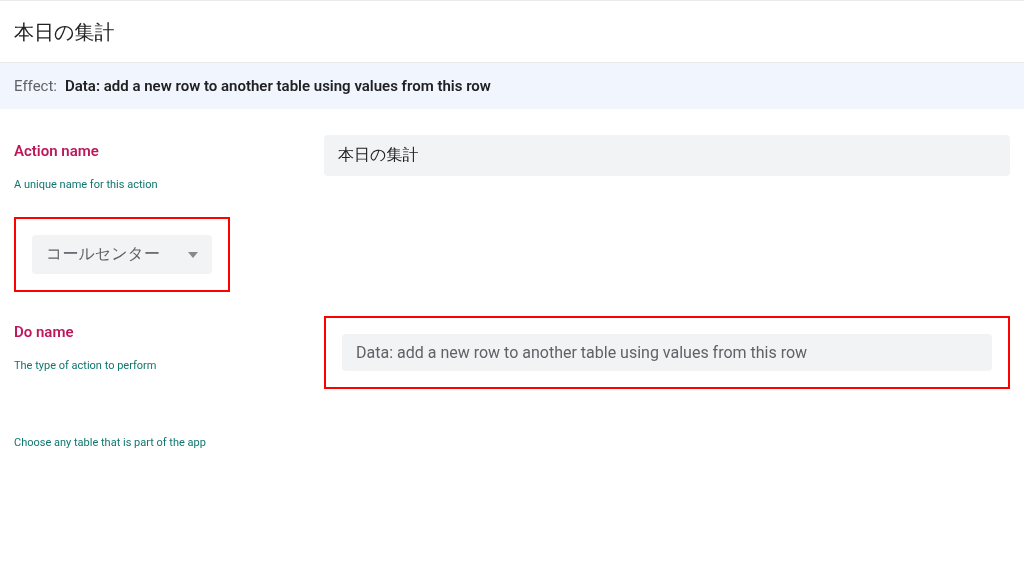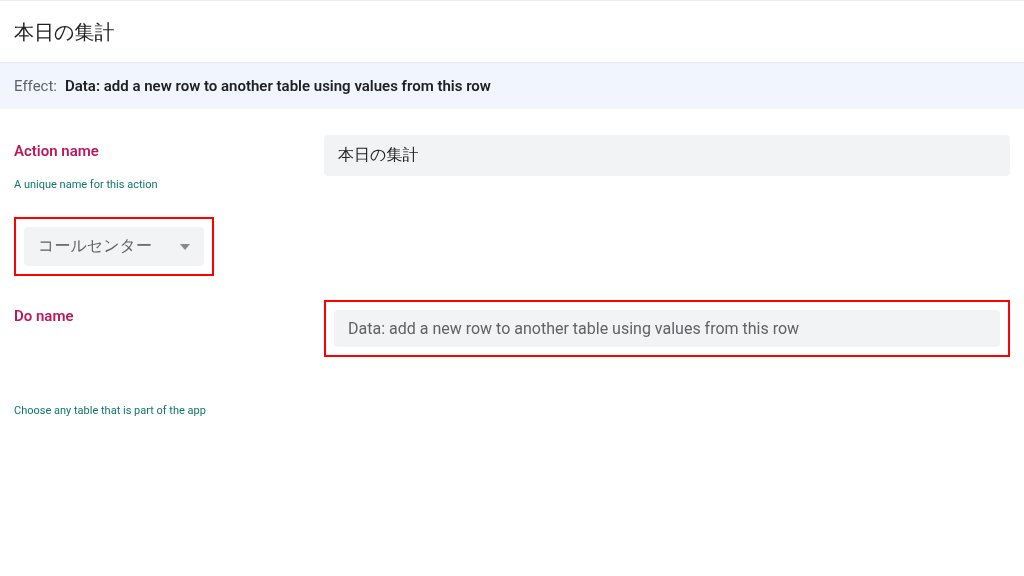--- a/index.html
+++ b/index.html
@@ -87,21 +87,21 @@
     }
     .select-box.wide { width: 100%; }
     .dropdown-arrow {
       margin-left: 14px;
       display: inline-flex;
     }
     .dropdown-arrow svg { display: block; fill: #888; }
     .highlight {
       border: 2.5px solid #ff0000;
       display: inline-block;
-      padding: 8px;
+      padding: 16px;
     }
     .highlight.wide-wrap { display: block; width: 100%; }
   </style>
 </head>
 <body>
 
 <div class="divider"></div>
 <div class="page-title">本日の集計</div>
 <div class="divider"></div>
 
@@ -133,20 +133,21 @@
               </svg>
           </span>
         </span>
       </span>
     </div>
   </div>
 
   <div class="row">
     <div class="left">
       <div class="field-title">Do name</div>
+      <div class="field-desc">The type of action to perform</div>
     </div>
     <div class="right">
       <span class="highlight wide-wrap">
         <span class="select-box wide">
           <span>Data: add a new row to another table using values from this row</span>
         </span>
       </span>
     </div>
   </div>
 

